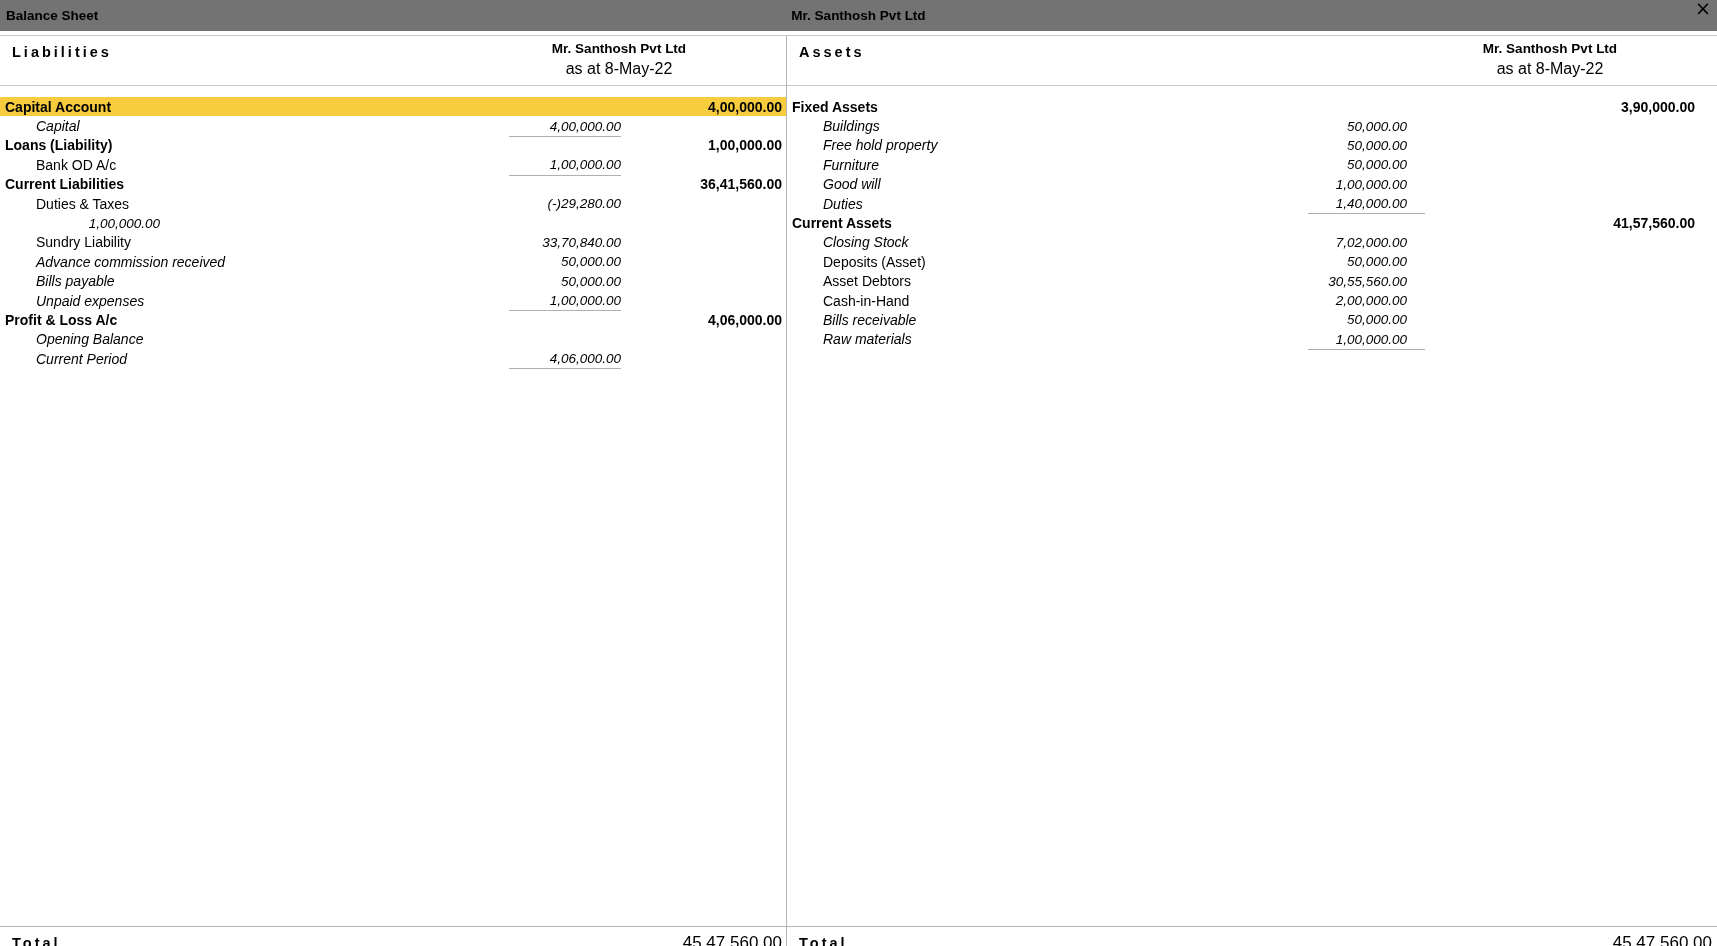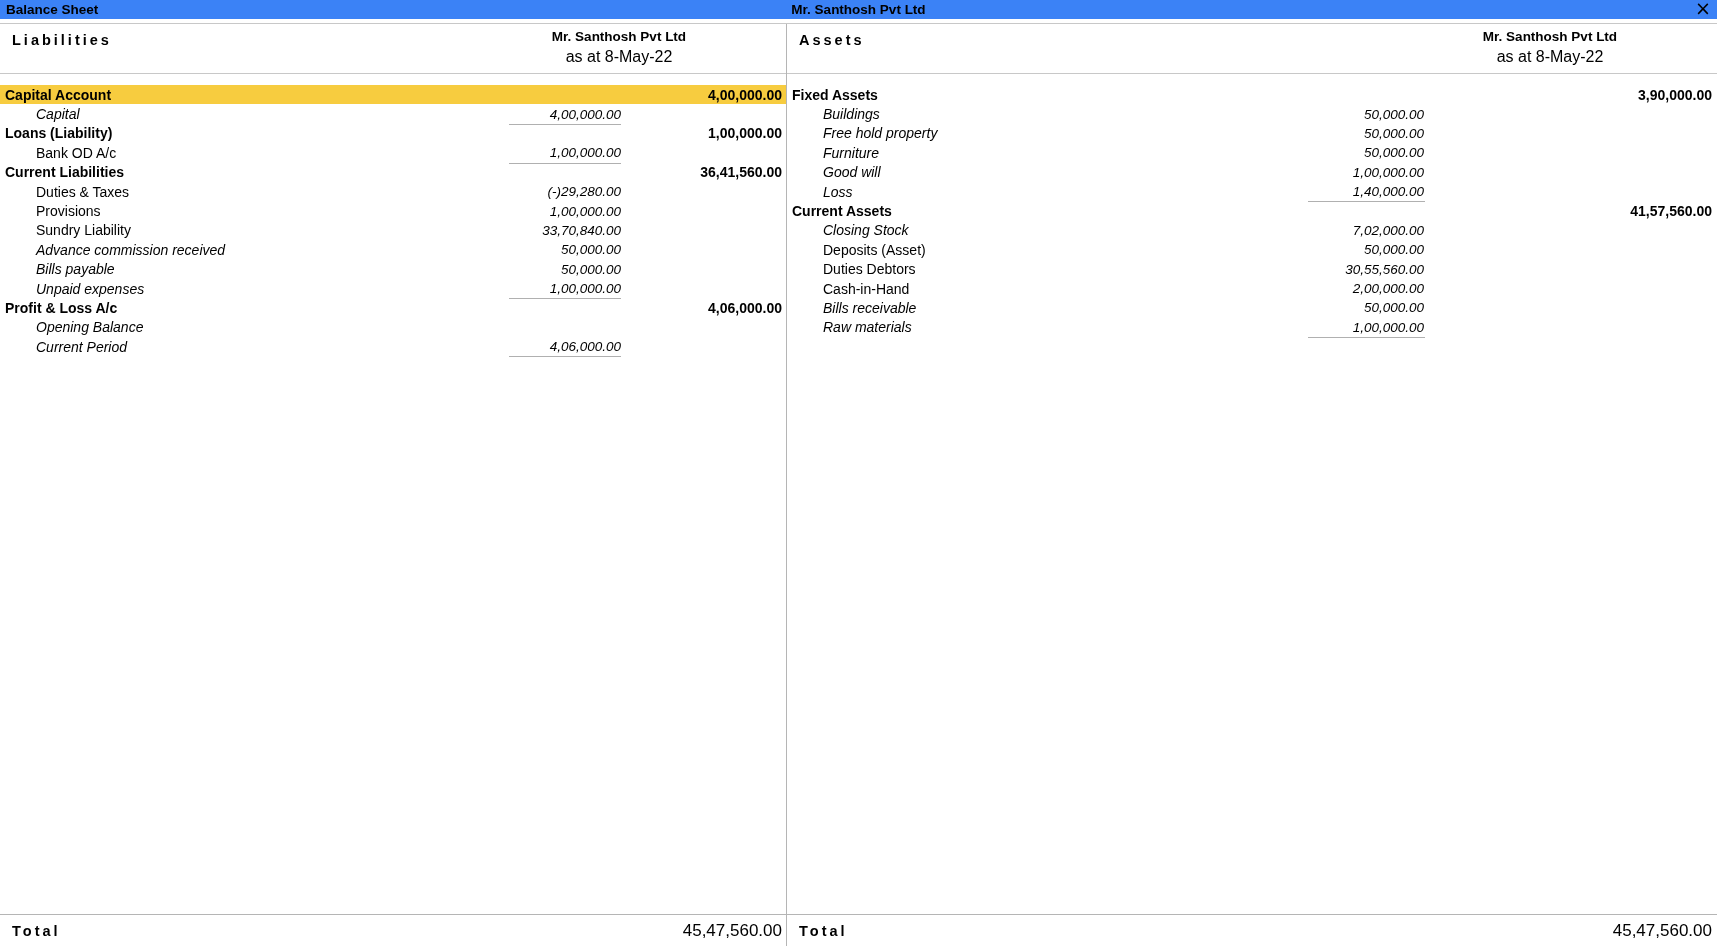--- a/index.html
+++ b/index.html
@@ -11,22 +11,22 @@
     width: 1717px;
     height: 946px;
     font-family: "Liberation Sans", sans-serif;
     color: #000000;
     overflow: hidden;
   }
 
   
   .titlebar {
     position: relative;
-    height: 19px;
-    background: #3b82f6;
+    height: 31px;
+    background: #737373;
     display: flex;
     align-items: center;
     font-size: 13.5px;
     font-weight: bold;
     color: #000;
   }
   .titlebar .tb-left {
     position: absolute;
     left: 6px;
     white-space: nowrap;
@@ -141,21 +141,21 @@
     width: 160px;
     text-align: right;
     font-size: 14px;
     font-weight: bold;
     white-space: nowrap;
     padding-right: 4px;
   }
 
   
   .panel.right .amt-sub   { width: 160px; padding-right: 128px; }
-  .panel.right .amt-total { width: 160px; padding-right: 5px; }
+  .panel.right .amt-total { width: 160px; padding-right: 22px; }
 
   
   .rule-wrap { position: relative; height: 0; }
   .rule {
     position: absolute;
     height: 1px;
     background: #b0b0b0;
   }
   .panel.left  .rule { right: 165px; width: 112px; }
   .panel.right .rule { right: 292px; width: 117px; }
@@ -238,21 +238,20 @@
           <div class="label">Current Liabilities</div>
           <div class="amt-sub"></div>
           <div class="amt-total">36,41,560.00</div>
         </div>
         <div class="row item">
           <div class="label">Duties &amp; Taxes</div>
           <div class="amt-sub">(-)29,280.00</div>
           <div class="amt-total"></div>
         </div>
         <div class="row item">
-          <div class="label">Provisions</div>
           <div class="amt-sub">1,00,000.00</div>
           <div class="amt-total"></div>
         </div>
         <div class="row item">
           <div class="label">Sundry Liability</div>
           <div class="amt-sub">33,70,840.00</div>
           <div class="amt-total"></div>
         </div>
         <div class="row item ital">
           <div class="label">Advance commission received</div>
@@ -327,21 +326,21 @@
           <div class="label">Furniture</div>
           <div class="amt-sub">50,000.00</div>
           <div class="amt-total"></div>
         </div>
         <div class="row item ital">
           <div class="label">Good will</div>
           <div class="amt-sub">1,00,000.00</div>
           <div class="amt-total"></div>
         </div>
         <div class="row item ital">
-          <div class="label">Loss</div>
+          <div class="label">Duties</div>
           <div class="amt-sub">1,40,000.00</div>
           <div class="amt-total"></div>
         </div>
         <div class="rule-wrap">
           <div class="rule"></div>
         </div>
         <div class="row group">
           <div class="label">Current Assets</div>
           <div class="amt-sub"></div>
           <div class="amt-total">41,57,560.00</div>
@@ -350,21 +349,21 @@
           <div class="label">Closing Stock</div>
           <div class="amt-sub">7,02,000.00</div>
           <div class="amt-total"></div>
         </div>
         <div class="row item">
           <div class="label">Deposits (Asset)</div>
           <div class="amt-sub">50,000.00</div>
           <div class="amt-total"></div>
         </div>
         <div class="row item">
-          <div class="label">Duties Debtors</div>
+          <div class="label">Asset Debtors</div>
           <div class="amt-sub">30,55,560.00</div>
           <div class="amt-total"></div>
         </div>
         <div class="row item">
           <div class="label">Cash-in-Hand</div>
           <div class="amt-sub">2,00,000.00</div>
           <div class="amt-total"></div>
         </div>
         <div class="row item ital">
           <div class="label">Bills receivable</div>

